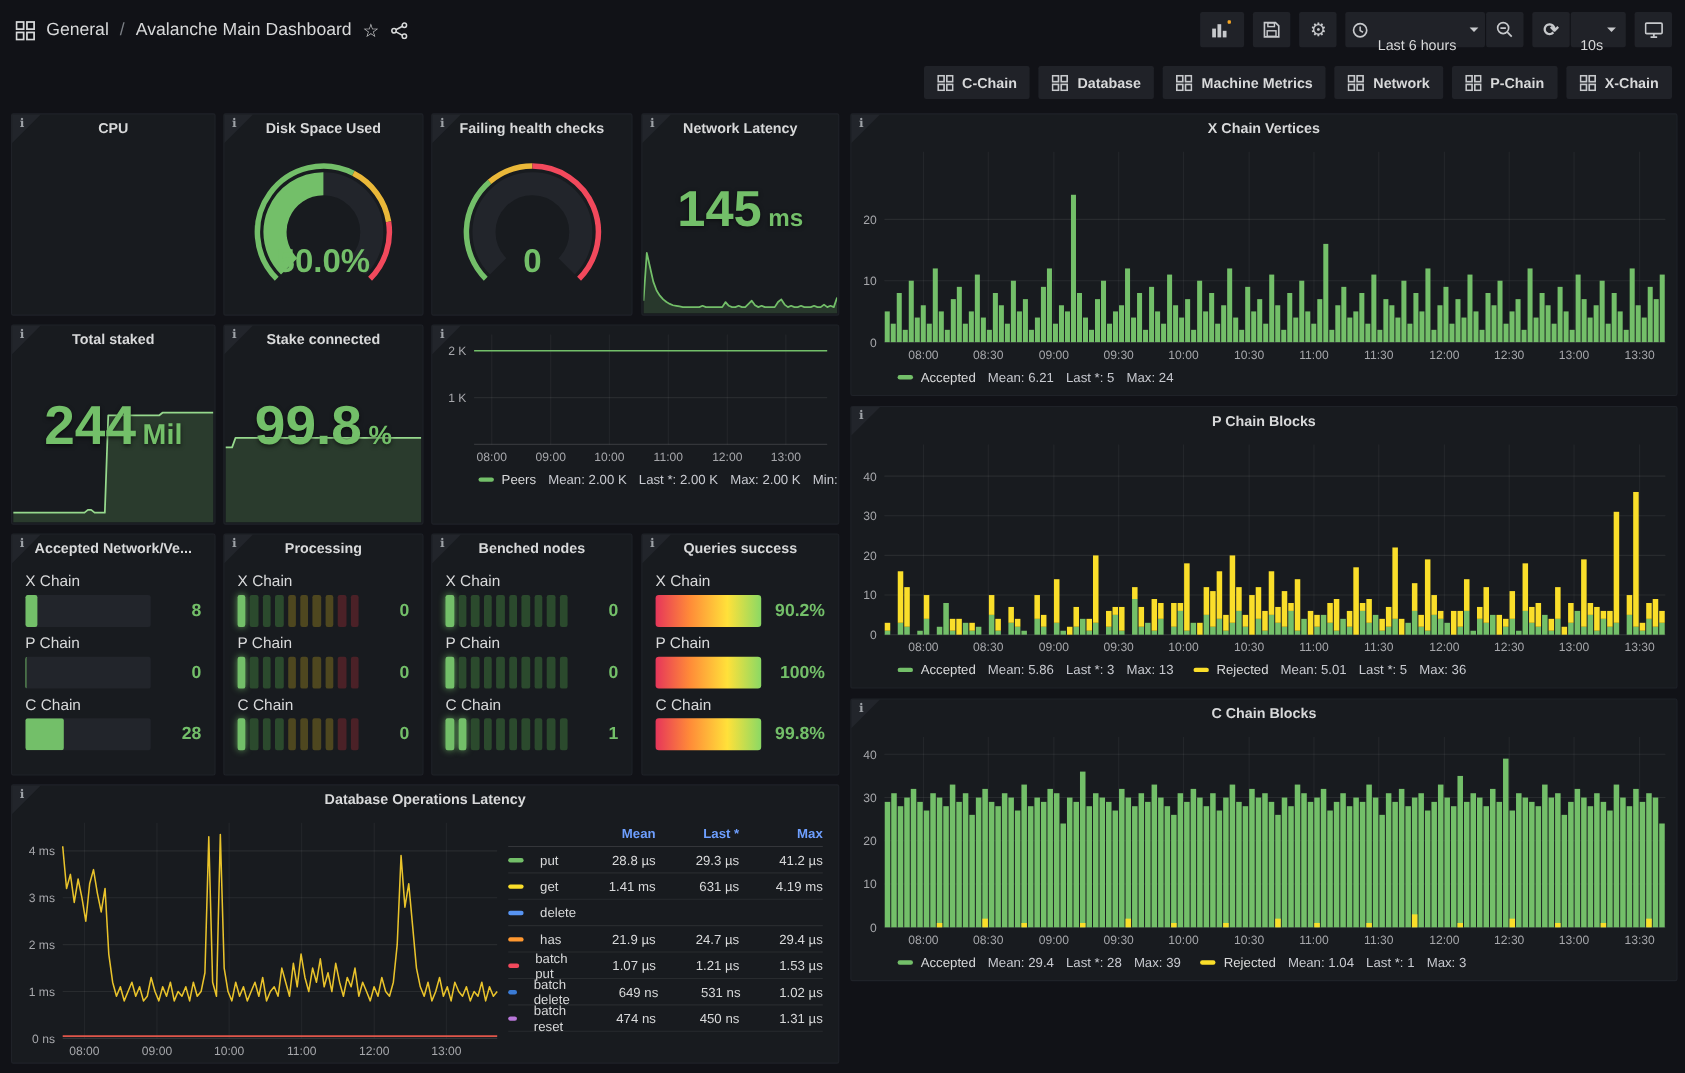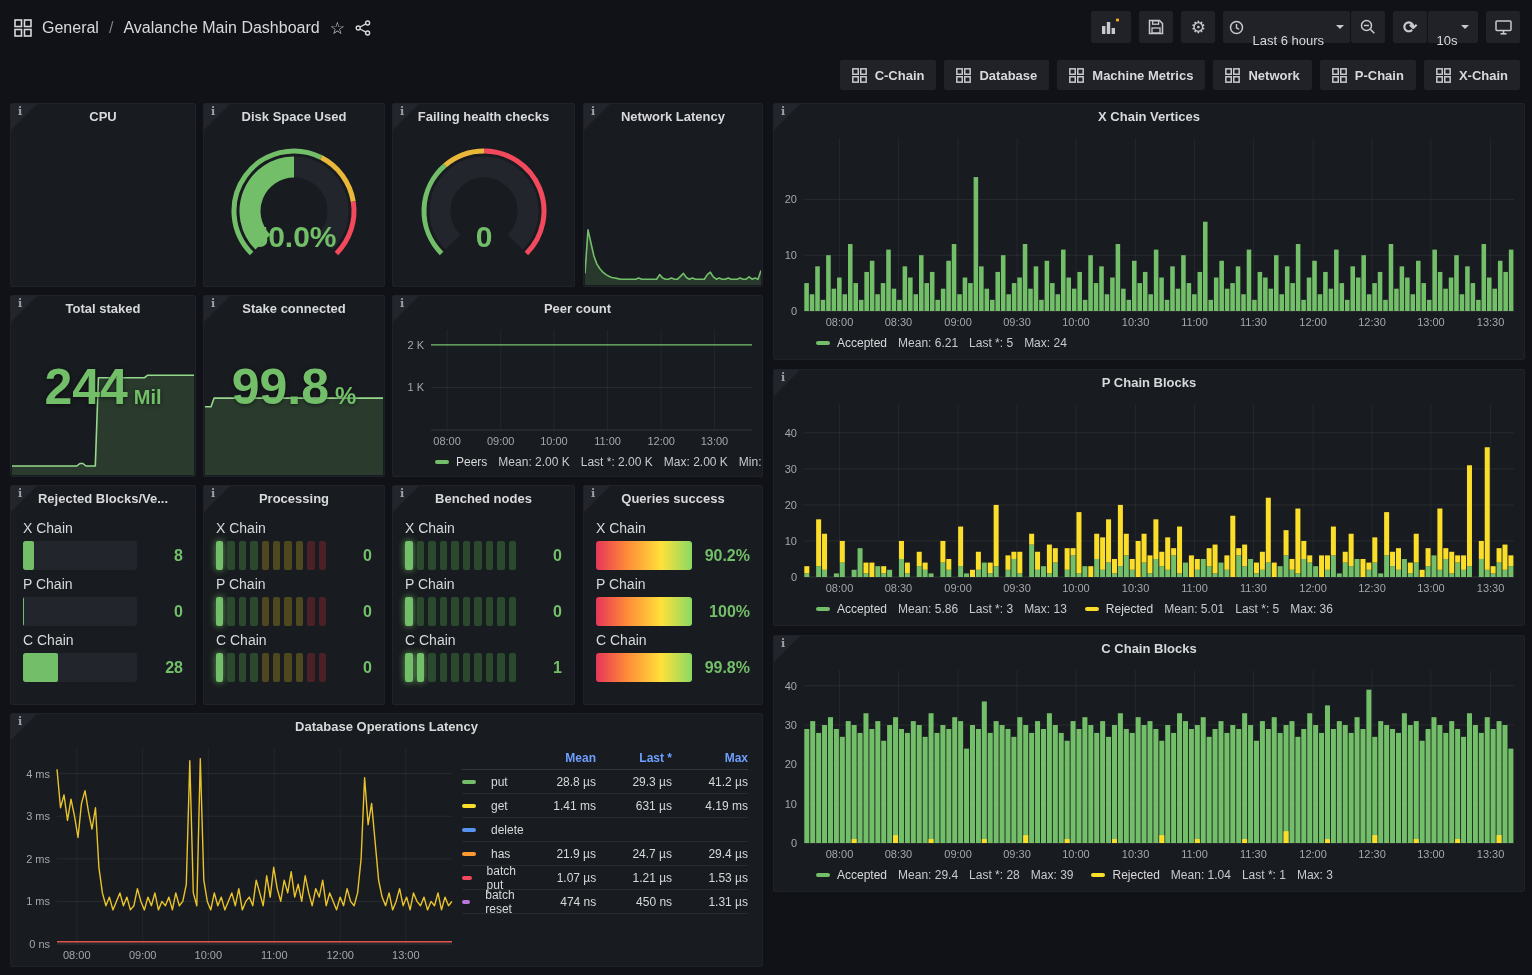--- a/index.html
+++ b/index.html
@@ -230,49 +230,49 @@
             <path d="M 86.00 18.00 A 60 60 0 0 1 128.43 120.43" stroke="#f2495c" stroke-width="5" fill="none"></path>
             <path d="M 54.89 109.11 A 44 44 0 1 1 117.11 109.11" stroke="#22252b" stroke-width="21" fill="none"></path>
             <text x="86" y="114" text-anchor="middle" fill="#73bf69" style="font-size:30px;font-weight:700;font-family:&quot;Liberation Sans&quot;,sans-serif">0</text>
           </svg></div>
       </div>
     </div>
     <div class="panel" style="left: 583px; top: 103px; width: 180px; height: 184px;">
       <div class="corner"></div>
       <div class="corner-i">i</div>
       <div class="panel-title">Network Latency</div>
+      <div class="stat-value" style="top:58px"><span class="stat-big">145</span><span class="stat-unit">ms</span></div>
       <div class="spark" style="height:58px"><svg width="176" height="58">
           <polygon points="0,58 0.0,46.4 3.0,2.9 6.0,16.2 8.9,29.0 11.9,37.1 14.9,41.8 17.9,45.2 20.9,47.6 23.9,49.3 26.8,50.5 29.8,51.0 32.8,51.6 35.8,52.2 38.8,52.2 41.8,52.2 44.7,52.2 47.7,52.2 50.7,52.2 53.7,51.0 56.7,52.2 59.7,52.2 62.6,52.2 65.6,52.2 68.6,52.2 71.6,52.2 74.6,47.6 77.6,51.0 80.5,52.2 83.5,52.2 86.5,51.0 89.5,52.2 92.5,52.2 95.5,49.3 98.4,46.4 101.4,50.5 104.4,52.2 107.4,51.0 110.4,52.2 113.4,52.2 116.3,52.2 119.3,52.2 122.3,47.6 125.3,45.2 128.3,49.9 131.3,52.2 134.2,51.0 137.2,52.2 140.2,52.2 143.2,51.0 146.2,52.2 149.2,52.2 152.1,52.2 155.1,51.0 158.1,52.2 161.1,52.2 164.1,49.9 167.1,52.2 170.0,51.0 173.0,52.2 176.0,43.5 176,58" fill="rgba(115,191,105,0.18)"></polygon>
           <polyline points="0.0,46.4 3.0,2.9 6.0,16.2 8.9,29.0 11.9,37.1 14.9,41.8 17.9,45.2 20.9,47.6 23.9,49.3 26.8,50.5 29.8,51.0 32.8,51.6 35.8,52.2 38.8,52.2 41.8,52.2 44.7,52.2 47.7,52.2 50.7,52.2 53.7,51.0 56.7,52.2 59.7,52.2 62.6,52.2 65.6,52.2 68.6,52.2 71.6,52.2 74.6,47.6 77.6,51.0 80.5,52.2 83.5,52.2 86.5,51.0 89.5,52.2 92.5,52.2 95.5,49.3 98.4,46.4 101.4,50.5 104.4,52.2 107.4,51.0 110.4,52.2 113.4,52.2 116.3,52.2 119.3,52.2 122.3,47.6 125.3,45.2 128.3,49.9 131.3,52.2 134.2,51.0 137.2,52.2 140.2,52.2 143.2,51.0 146.2,52.2 149.2,52.2 152.1,52.2 155.1,51.0 158.1,52.2 161.1,52.2 164.1,49.9 167.1,52.2 170.0,51.0 173.0,52.2 176.0,43.5" fill="none" stroke="#73bf69" stroke-width="1.6" stroke-linejoin="round"></polyline>
         </svg></div>
     </div>
     <div class="panel" style="left: 10px; top: 295px; width: 186px; height: 182px;">
       <div class="corner"></div>
       <div class="corner-i">i</div>
       <div class="panel-title">Total staked</div>
-      <div class="stat-value" style="top:62px"><span class="stat-big" style="font-size:50px">244</span><span class="stat-unit" style="font-size:20px">Mil</span></div>
+      <div class="stat-value" style="top:62px"><span class="stat-big" style="font-size:50px">244</span><span class="stat-unit" style="font-size:26px">Mil</span></div>
       <div class="spark" style="height:128px"><svg width="182" height="128">
           <polygon points="0,128 0.0,119.0 3.1,119.0 6.2,119.0 9.3,119.0 12.3,119.0 15.4,119.0 18.5,119.0 21.6,119.0 24.7,119.0 27.8,119.0 30.8,119.0 33.9,119.0 37.0,119.0 40.1,119.0 43.2,119.0 46.3,119.0 49.4,119.0 52.4,119.0 55.5,119.0 58.6,119.0 61.7,119.0 64.8,119.0 67.9,116.5 70.9,116.5 74.0,119.0 77.1,119.0 80.2,119.0 83.3,119.0 86.4,30.7 89.5,30.7 92.5,30.7 95.6,30.7 98.7,30.7 101.8,30.7 104.9,30.7 108.0,30.7 111.1,30.7 114.1,30.7 117.2,30.7 120.3,30.7 123.4,30.7 126.5,30.7 129.6,30.7 132.6,30.7 135.7,28.2 138.8,28.2 141.9,28.2 145.0,28.2 148.1,28.2 151.2,28.2 154.2,28.2 157.3,28.2 160.4,28.2 163.5,28.2 166.6,28.2 169.7,28.2 172.7,28.2 175.8,28.2 178.9,28.2 182.0,28.2 182,128" fill="rgba(115,191,105,0.20)"></polygon>
           <polyline points="0.0,119.0 3.1,119.0 6.2,119.0 9.3,119.0 12.3,119.0 15.4,119.0 18.5,119.0 21.6,119.0 24.7,119.0 27.8,119.0 30.8,119.0 33.9,119.0 37.0,119.0 40.1,119.0 43.2,119.0 46.3,119.0 49.4,119.0 52.4,119.0 55.5,119.0 58.6,119.0 61.7,119.0 64.8,119.0 67.9,116.5 70.9,116.5 74.0,119.0 77.1,119.0 80.2,119.0 83.3,119.0 86.4,30.7 89.5,30.7 92.5,30.7 95.6,30.7 98.7,30.7 101.8,30.7 104.9,30.7 108.0,30.7 111.1,30.7 114.1,30.7 117.2,30.7 120.3,30.7 123.4,30.7 126.5,30.7 129.6,30.7 132.6,30.7 135.7,28.2 138.8,28.2 141.9,28.2 145.0,28.2 148.1,28.2 151.2,28.2 154.2,28.2 157.3,28.2 160.4,28.2 163.5,28.2 166.6,28.2 169.7,28.2 172.7,28.2 175.8,28.2 178.9,28.2 182.0,28.2" fill="none" stroke="#96d98d" stroke-width="1.6" stroke-linejoin="round"></polyline>
         </svg></div>
     </div>
     <div class="panel" style="left: 203px; top: 295px; width: 182px; height: 182px;">
       <div class="corner"></div>
       <div class="corner-i">i</div>
       <div class="panel-title">Stake connected</div>
       <div class="stat-value" style="top:62px"><span class="stat-big" style="font-size:50px">99.8</span><span class="stat-unit" style="font-size:24px">%</span></div>
       <div class="spark" style="height:122px"><svg width="178" height="122">
           <polygon points="0,122 0.0,53.7 3.0,53.7 6.0,53.7 9.1,45.1 12.1,45.1 15.1,45.1 18.1,45.1 21.1,45.1 24.1,45.1 27.2,45.1 30.2,45.1 33.2,45.1 36.2,45.1 39.2,45.1 42.2,45.1 45.3,45.1 48.3,45.1 51.3,45.1 54.3,45.1 57.3,45.1 60.3,45.1 63.4,45.1 66.4,45.1 69.4,45.1 72.4,45.1 75.4,45.1 78.4,45.1 81.5,45.1 84.5,45.1 87.5,45.1 90.5,45.1 93.5,45.1 96.5,45.1 99.6,45.1 102.6,45.1 105.6,45.1 108.6,45.1 111.6,45.1 114.6,45.1 117.7,45.1 120.7,45.1 123.7,45.1 126.7,45.1 129.7,45.1 132.7,45.1 135.8,45.1 138.8,45.1 141.8,45.1 144.8,45.1 147.8,45.1 150.8,45.1 153.9,45.1 156.9,45.1 159.9,45.1 162.9,45.1 165.9,45.1 168.9,45.1 172.0,45.1 175.0,45.1 178.0,45.1 178,122" fill="rgba(115,191,105,0.20)"></polygon>
           <polyline points="0.0,53.7 3.0,53.7 6.0,53.7 9.1,45.1 12.1,45.1 15.1,45.1 18.1,45.1 21.1,45.1 24.1,45.1 27.2,45.1 30.2,45.1 33.2,45.1 36.2,45.1 39.2,45.1 42.2,45.1 45.3,45.1 48.3,45.1 51.3,45.1 54.3,45.1 57.3,45.1 60.3,45.1 63.4,45.1 66.4,45.1 69.4,45.1 72.4,45.1 75.4,45.1 78.4,45.1 81.5,45.1 84.5,45.1 87.5,45.1 90.5,45.1 93.5,45.1 96.5,45.1 99.6,45.1 102.6,45.1 105.6,45.1 108.6,45.1 111.6,45.1 114.6,45.1 117.7,45.1 120.7,45.1 123.7,45.1 126.7,45.1 129.7,45.1 132.7,45.1 135.8,45.1 138.8,45.1 141.8,45.1 144.8,45.1 147.8,45.1 150.8,45.1 153.9,45.1 156.9,45.1 159.9,45.1 162.9,45.1 165.9,45.1 168.9,45.1 172.0,45.1 175.0,45.1 178.0,45.1" fill="none" stroke="#96d98d" stroke-width="1.6" stroke-linejoin="round"></polyline>
         </svg></div>
     </div>
     <div class="panel" style="left: 392px; top: 295px; width: 371px; height: 182px;">
       <div class="corner"></div>
       <div class="corner-i">i</div>
-      <div class="panel-title">Peer count</div>
       <div class="panel-chart" style="height:128px"><svg width="369" height="128">
           <line x1="38" x2="359" y1="22.893617021276597" y2="22.893617021276597" stroke="rgba(255,255,255,0.07)"></line>
           <text x="31" y="26.893617021276597" text-anchor="end" class="tick">2 K</text>
           <line x1="38" x2="359" y1="65.4468085106383" y2="65.4468085106383" stroke="rgba(255,255,255,0.07)"></line>
           <text x="31" y="69.4468085106383" text-anchor="end" class="tick">1 K</text>
           <line x1="38" x2="359" y1="108" y2="108" stroke="rgba(255,255,255,0.12)"></line>
           <line x1="54.05" x2="54.05" y1="8" y2="108" stroke="rgba(255,255,255,0.05)"></line>
           <text x="54.05" y="123" text-anchor="middle" class="tick">08:00</text>
           <line x1="107.657" x2="107.657" y1="8" y2="108" stroke="rgba(255,255,255,0.05)"></line>
           <text x="107.657" y="123" text-anchor="middle" class="tick">09:00</text>
@@ -293,21 +293,21 @@
           <span class="lstat">Mean: 2.00 K</span>
           <span class="lstat">Last *: 2.00 K</span>
           <span class="lstat">Max: 2.00 K</span>
           <span class="lstat">Min: 1.9</span>
         </span>
       </div>
     </div>
     <div class="panel" style="left: 10px; top: 485px; width: 186px; height: 220px;">
       <div class="corner"></div>
       <div class="corner-i">i</div>
-      <div class="panel-title">Rejected Blocks/Ve...</div>
+      <div class="panel-title">Accepted Network/Ve...</div>
       <div class="rows-body">
         <div class="bgrow-label">X Chain</div>
         <div class="bgrow-line">
           <div class="bgrow-track">
             <div class="bgrow-fill" style="width:9.5%"></div>
           </div>
           <div class="bgrow-val">8</div>
         </div>
         <div class="bgrow-label">P Chain</div>
         <div class="bgrow-line">
@@ -517,20 +517,26 @@
             <span class="tl"><span class="lmark" style="background:#ff9830"></span>has</span>
             <span class="tv">21.9 µs</span>
             <span class="tv">24.7 µs</span>
             <span class="tv">29.4 µs</span>
           </div>
           <div class="trow">
             <span class="tl"><span class="lmark" style="background:#f2495c"></span>batch put</span>
             <span class="tv">1.07 µs</span>
             <span class="tv">1.21 µs</span>
             <span class="tv">1.53 µs</span>
+          </div>
+          <div class="trow">
+            <span class="tl"><span class="lmark" style="background:#3a7bd5"></span>batch delete</span>
+            <span class="tv">649 ns</span>
+            <span class="tv">531 ns</span>
+            <span class="tv">1.02 µs</span>
           </div>
           <div class="trow">
             <span class="tl"><span class="lmark" style="background:#b877d9"></span>batch reset</span>
             <span class="tv">474 ns</span>
             <span class="tv">450 ns</span>
             <span class="tv">1.31 µs</span>
           </div>
         </div>
       </div>
     </div>

